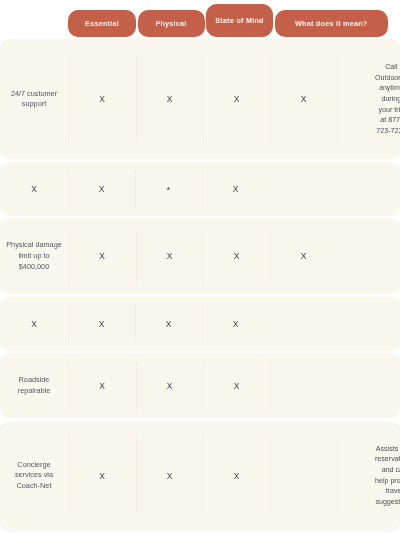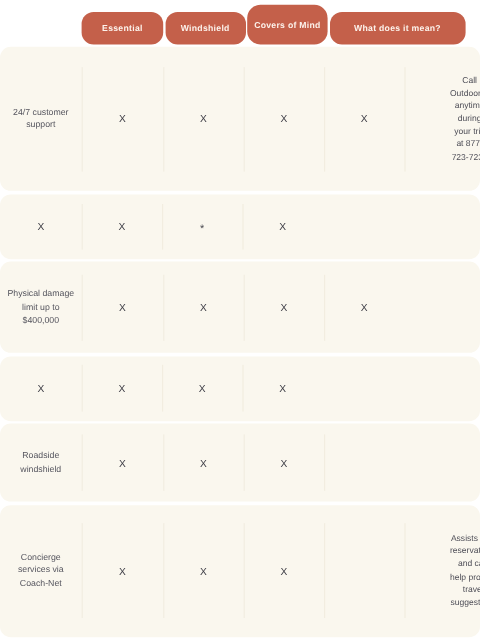--- a/index.html
+++ b/index.html
@@ -135,22 +135,22 @@
   .multiline { white-space: pre-line; padding-left: 38px; }
 </style>
 </head>
 <body>
 
 <div id="table-root">
 
   <div class="header-row">
     <div class="pill-spacer"></div>
     <div class="pill pill-essential">Essential</div>
-    <div class="pill pill-preferred">Windshield</div>
-    <div class="pill pill-peace">Covers of Mind</div>
+    <div class="pill pill-preferred">Physical</div>
+    <div class="pill pill-peace">State of Mind</div>
     <div class="pill pill-meaning">What does it mean?</div>
   </div>
 
   <div class="body">
 
     <div class="row">
       <div class="cell cell-feature">24/7 customer support</div>
       <div class="cell cell-mark cell-mark-essential">X</div>
       <div class="cell cell-mark cell-mark-preferred">X</div>
       <div class="cell cell-mark cell-mark-peace">X</div>
@@ -176,21 +176,21 @@
     </div>
 
     <div class="row">
       <div class="cell cell-mark cell-mark-essential">X</div>
       <div class="cell cell-mark cell-mark-preferred">X</div>
       <div class="cell cell-mark cell-mark-peace">X</div>
       <div class="cell cell-mark cell-mark-stationary">X</div>
     </div>
 
     <div class="row">
-      <div class="cell cell-feature">Roadside windshield</div>
+      <div class="cell cell-feature">Roadside repairable</div>
       <div class="cell cell-mark cell-mark-essential">X</div>
       <div class="cell cell-mark cell-mark-preferred">X</div>
       <div class="cell cell-mark cell-mark-peace">X</div>
       <div class="cell cell-mark cell-mark-stationary"></div>
     </div>
 
     <div class="row">
       <div class="cell cell-feature">Concierge services via Coach-Net</div>
       <div class="cell cell-mark cell-mark-essential">X</div>
       <div class="cell cell-mark cell-mark-preferred">X</div>

